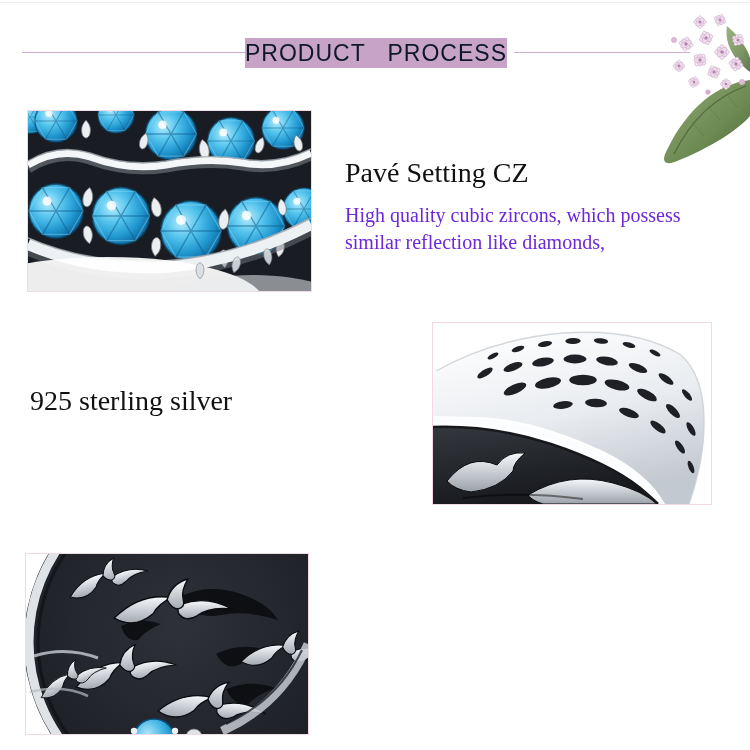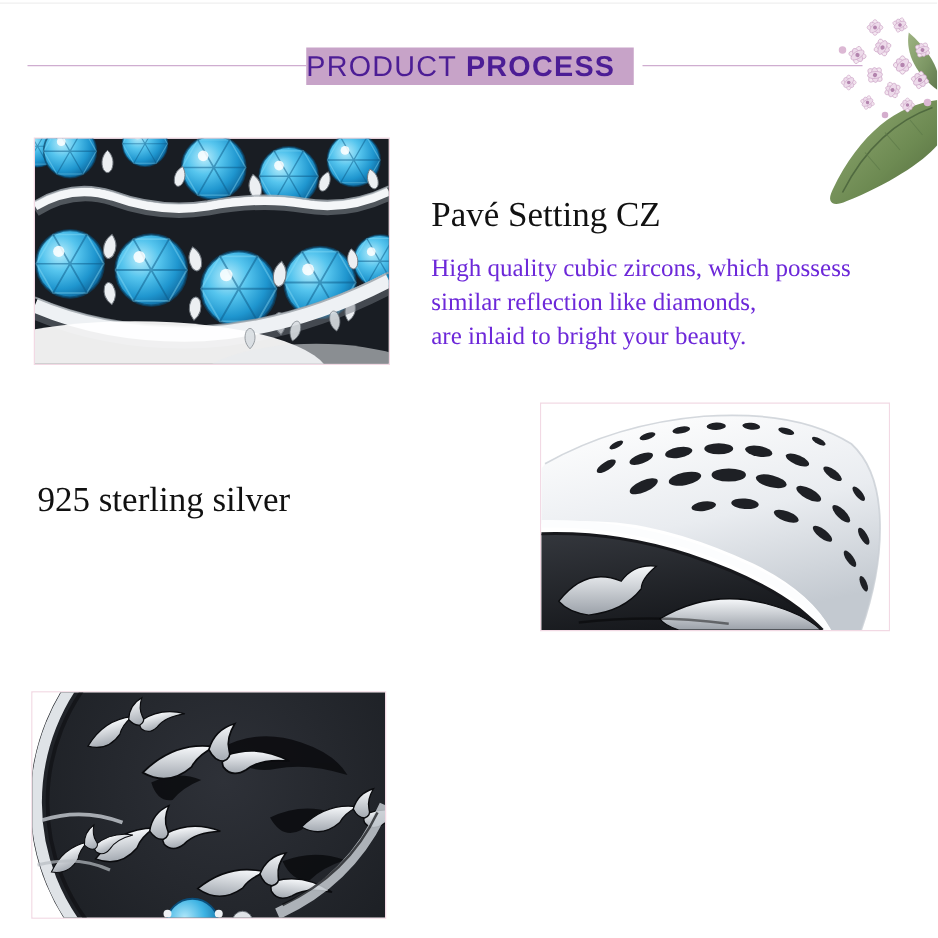--- a/index.html
+++ b/index.html
@@ -4,24 +4,24 @@
 <style>
   html,body{margin:0;padding:0;background:#fff;}
   .canvas{position:relative;width:750px;height:750px;background:#fff;overflow:hidden;
           font-family:"Liberation Serif", serif;}
   .top-hairline{position:absolute;left:0;top:2px;width:750px;height:1px;background:#efefef;}
   
   .hline{position:absolute;top:52px;height:1px;background:#cfadd0;}
   .hline.left{left:22px;width:223px;}
   .hline.right{left:514px;width:176px;}
   .banner{position:absolute;left:245px;top:38px;width:262px;height:30px;background:#c7a3c8;
-          display:flex;align-items:center;justify-content:flex-start;gap:7px;
-          font-family:"Liberation Sans", sans-serif;color:#4c1d95;font-size:23px;letter-spacing:1px;}
+          display:flex;align-items:center;justify-content:space-between;gap:7px;
+          font-family:"Liberation Sans", sans-serif;color:#0f172a;font-size:23px;letter-spacing:1px;}
   .banner .t-reg{font-weight:400;}
-  .banner .t-bold{font-weight:700;}
+  .banner .t-bold{font-weight:400;}
   
   .flower{position:absolute;right:0;top:10px;width:102px;height:172px;}
   
   .img-frame{position:absolute;border:1px solid #f2d9e4;background:#fff;line-height:0;}
   .img-pave{left:27px;top:110px;width:283px;height:180px;}
   .img-bead{left:432px;top:322px;width:278px;height:181px;}
   .img-oxid{left:25px;top:553px;width:282px;height:180px;}
   .img-frame svg{display:block;}
   
   .tblock{position:absolute;margin-top:26px;}
@@ -153,21 +153,20 @@
         <use href="#prong" transform="translate(240,146) rotate(170)"></use>
       </g>
     </svg>
   </div>
 
   <div class="tblock tb-pave">
     <h2 class="sec-title">Pavé Setting CZ</h2>
     <div class="sec-body">
       <div>High quality cubic zircons, which possess</div>
       <div>similar reflection like diamonds,</div>
-      <div>are inlaid to bright your beauty.</div>
     </div>
   </div>
 
   <div class="tblock tb-silver">
     <h2 class="sec-title">925 sterling silver</h2>
   </div>
 
   <div class="img-frame img-bead">
     <svg width="278" height="181" viewBox="0 0 278 181">
       <defs>

